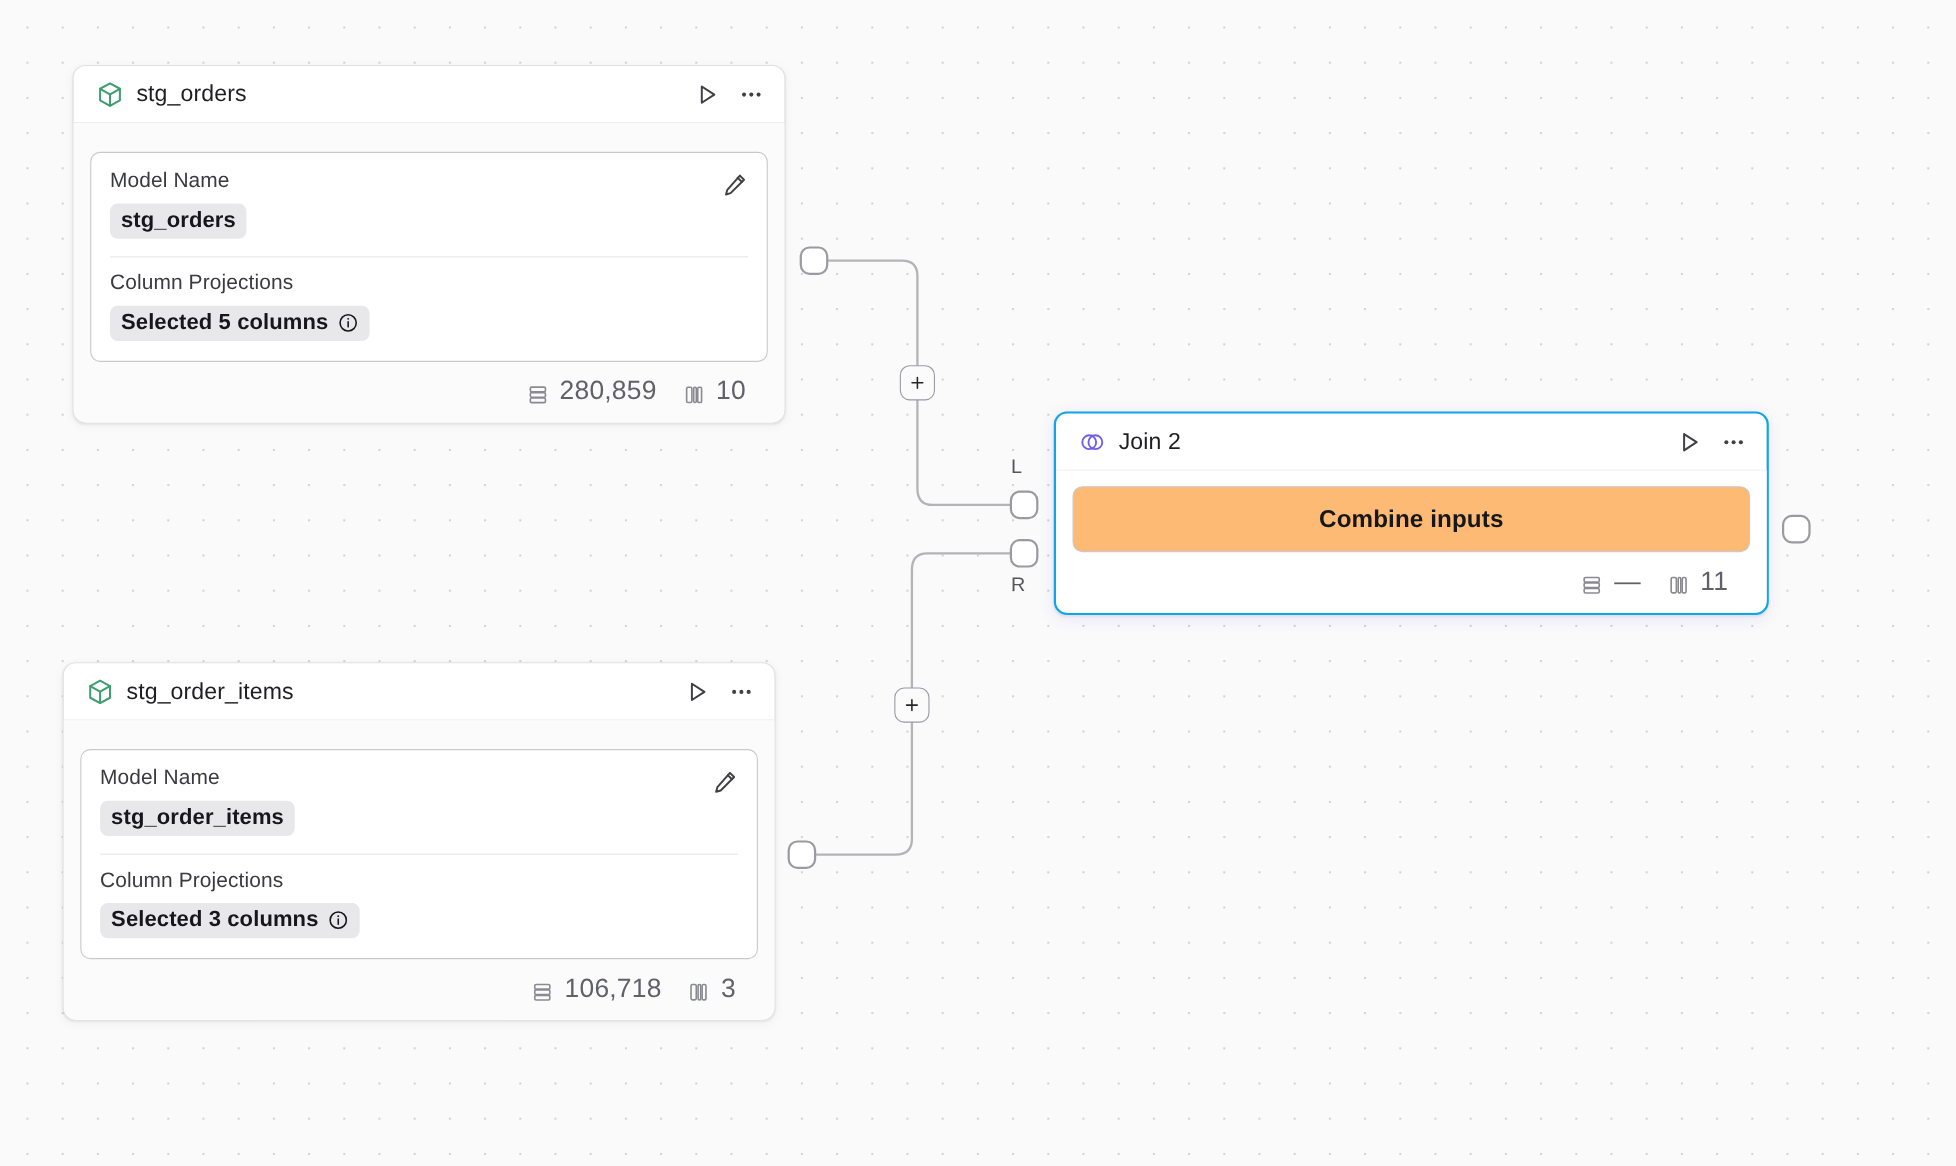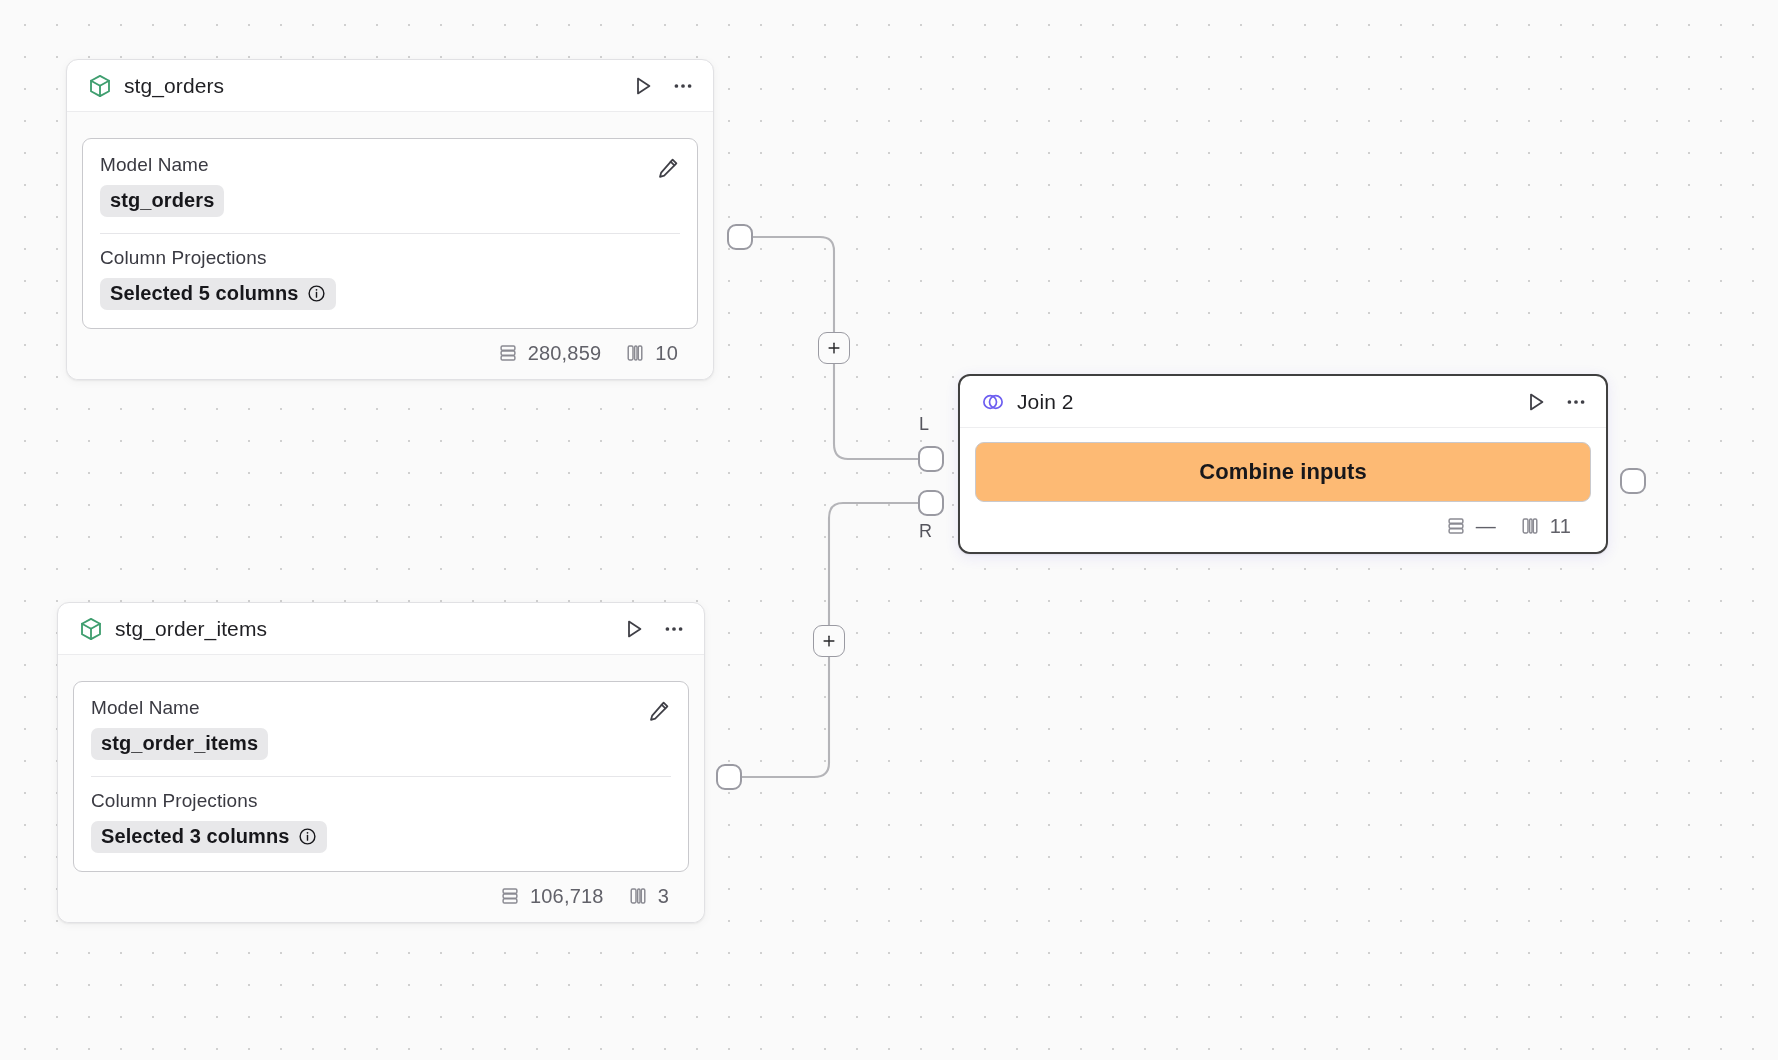--- a/index.html
+++ b/index.html
@@ -128,31 +128,31 @@
   .node-footer {
     display: flex;
     align-items: center;
     justify-content: flex-end;
     gap: 11px;
     padding: 13px 20px 14px 20px;
     background: transparent;
   }
   .stat {
     display: flex;
-    align-items: flex-start;
+    align-items: flex-end;
     gap: 9px;
-    font-size: 20px;
+    font-size: 24px;
     color: #616169;
     letter-spacing: .2px;
   }
   .stat + .stat { margin-left: 12px; }
 
   
   .node.selected {
-    border: 2px solid #404040;
+    border: 2px solid #0ea5e9;
     box-shadow: 0 1px 2px rgba(16,16,20,.06), 0 3px 14px rgba(80,60,230,.10);
   }
   .node.selected .node-header { border-bottom-color: #eeeef0; }
   .combine-box {
     border: 1px solid #c9c9cd;
     border-radius: 9px;
     height: 60px;
     display: flex;
     align-items: center;
     justify-content: center;

